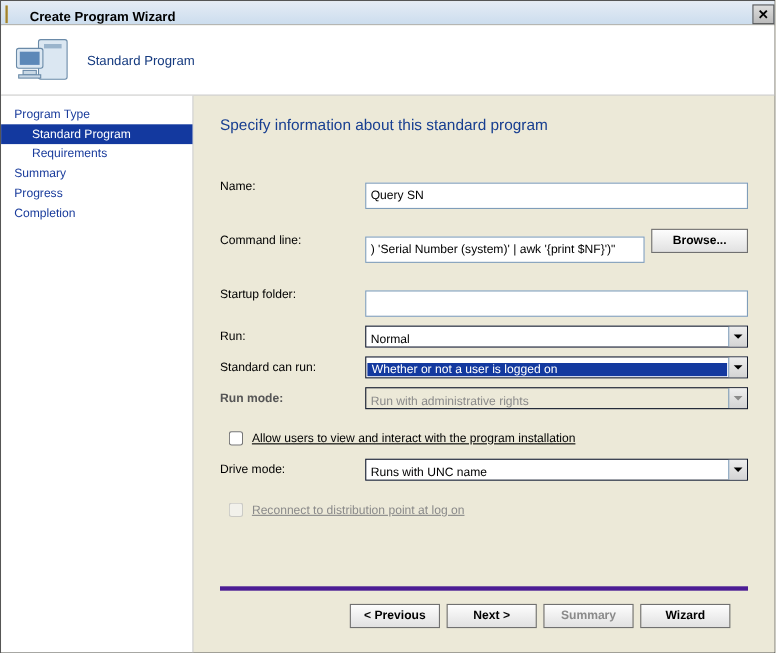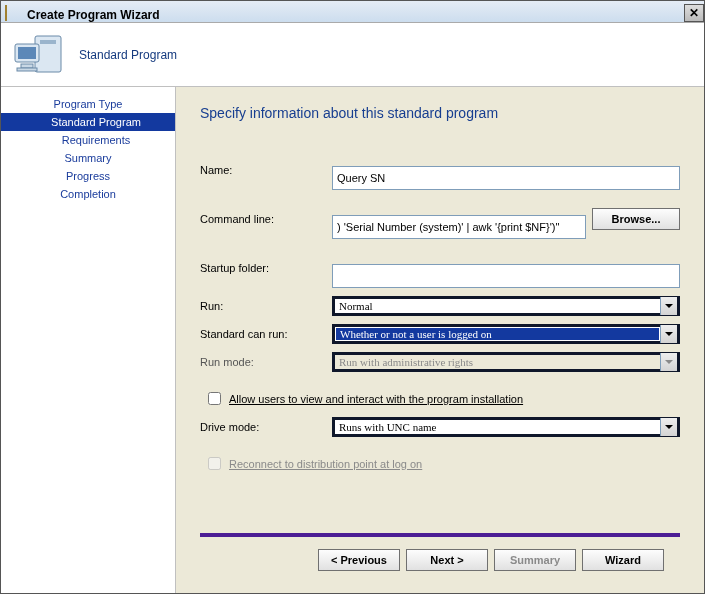--- a/index.html
+++ b/index.html
@@ -6,30 +6,30 @@
   body { font-family: Tahoma, Arial, sans-serif; font-size: 11px; background: #fff; width: 705px; height: 594px; overflow: hidden; color: #000; }
   .wizard-window { width: 705px; height: 594px; border: 1px solid #555; display: flex; flex-direction: column; background: #ece9d8; }
   .titlebar { background: linear-gradient(to bottom, #e5ecf5 0%, #cde 100%); height: 22px; display: flex; align-items: flex-end; padding: 0 0 0 4px; border-bottom: 1px solid #aaa; font-size: 12px; font-weight: bold; color: #000; }
   .titlebar .title-icon { width: 16px; height: 16px; margin-right: 6px; position: relative; }
   .titlebar .ti-bg { width: 16px; height: 16px; background: #f0e68c; border:1px solid #a08030; }
   .titlebar .close-btn { margin-left: auto; width: 20px; height: 18px; border: 1px solid #555; background: linear-gradient(#ddd,#bbb); display: flex; align-items: center; justify-content: center; font-family: Arial; font-size: 12px; font-weight: bold; cursor: default; }
   .header-banner { background: #fff; height: 64px; border-bottom: 1px solid #c0c0c0; display: flex; align-items: center; padding: 0 12px; }
   .header-icon { width: 50px; height: 50px; margin-right: 16px; position:relative; }
   .header-title { color: #153a7f; font-size: 12px; }
   .body-row { flex: 1; display: flex; min-height:0; }
-  .sidebar { width: 175px; background: #fff; border-right: 1px solid #c0c0c0; padding-top: 8px; font-size: 11px; text-align: center; }
+  .sidebar { width: 175px; background: #fff; border-right: 1px solid #c0c0c0; padding-top: 8px; font-size: 11px; }
   .sidebar .item { padding: 3px 12px; color: #1a3c9c; cursor: default; }
   .sidebar .item.active { background: #13399f; color: #fff; }
   .sidebar .item.indent { padding-left: 28px; }
   .content { flex: 1; background: #ece9d8; padding: 18px 24px 10px 24px; display:flex; flex-direction:column; }
   .content h2 { color: #173e90; font-size: 14px; font-weight: normal; margin-bottom: 28px; }
   .form-row { display: flex; align-items: center; margin-bottom: 8px; }
   .form-row .label { width: 132px; font-size: 11px; }
   .form-row input[type="text"] { flex: 1; height: 24px; border: 1px solid #7f9db9; background: #fff; font-size: 11px; padding: 0 4px; font-family: Tahoma, Arial, sans-serif; margin-top: 17px; }
-  .dropdown { flex:1; height:20px; border:3px solid #0f172a; background:#fff; display:flex; align-items:center; position:relative;font-family:Liberation Serif, serif; }
+  .dropdown { flex:1; height:20px; border:1px solid #0f172a; background:#fff; display:flex; align-items:flex-end; position:relative; }
   .dropdown .dd-text { flex:1; padding:0 4px; font-size:11px; white-space:nowrap; overflow:hidden; }
   .dropdown .dd-arrow { width:17px; height:18px; border-left:1px solid #7f9db9; background:linear-gradient(#eee,#d4d4d4); display:flex; align-items:center; justify-content:center; }
   .dropdown .dd-arrow::after { content:""; border-left:4px solid transparent; border-right:4px solid transparent; border-top:4px solid #000; }
   .dropdown.highlighted .dd-text { background:#13399f; color:#fff; margin:1px; }
   .dropdown.disabled { background:#ece9d8; }
   .dropdown.disabled .dd-text { color:#8a8a8a; }
   .dropdown.disabled .dd-arrow::after { border-top-color:#8a8a8a; }
   .btn { height: 22px; min-width: 72px; border: 1px solid #707070; background: linear-gradient(#fdfdfd,#e1e1e1); font-size: 11px; font-family: Tahoma, Arial, sans-serif; cursor: default; padding: 0 10px; font-weight: bold; }
   .btn:disabled { color:#8a8a8a; }
   .browse-btn { margin-left: 6px; width: 88px; }
@@ -105,21 +105,21 @@
 
       <div class="form-row">
         <span class="label">Standard can run:</span>
         <div class="dropdown highlighted">
           <div class="dd-text">Whether or not a user is logged on</div>
           <div class="dd-arrow"></div>
         </div>
       </div>
 
       <div class="form-row">
-        <span class="label" style="color:#555;">Run mode:</span>
+        <span class="label" style="color:#555;font-weight:bold;">Run mode:</span>
         <div class="dropdown disabled">
           <div class="dd-text">Run with administrative rights</div>
           <div class="dd-arrow"></div>
         </div>
       </div>
 
       <div class="spacer"></div>
 
       <div class="check-row">
         <input type="checkbox" style="">

